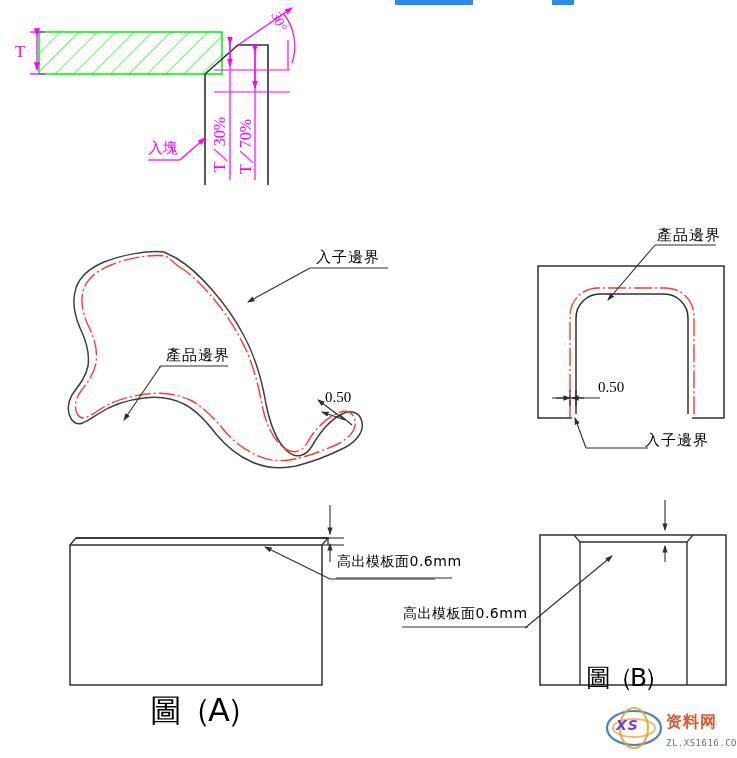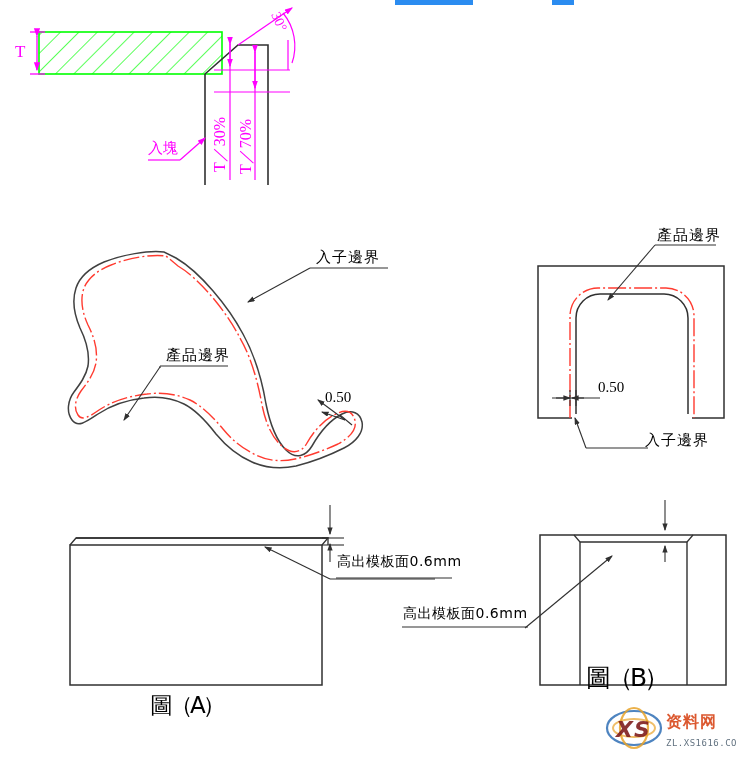--- a/index.html
+++ b/index.html
@@ -209,29 +209,29 @@
   <div class="lbl cn" style="left:657px;top:228px;font-size:15px;letter-spacing:1px;">產品邊界</div>
 
   <div class="lbl num" style="left:598px;top:380px;font-size:15px;">0.50</div>
 
   <div class="lbl cn" style="left:645px;top:433px;font-size:15px;letter-spacing:1px;">入子邊界</div>
 
   <div class="lbl cn" style="left:337px;top:554px;font-size:14px;letter-spacing:0.5px;">高出模板面0.6mm</div>
 
   <div class="lbl cn" style="left:403px;top:606px;font-size:14px;letter-spacing:0.5px;">高出模板面0.6mm</div>
 
-  <div class="lbl cap" style="left:150px;top:694px;font-size:23px;letter-spacing:-3px;">圖（A）</div>
+  <div class="lbl cap" style="left:150px;top:694px;font-size:32px;letter-spacing:-3px;">圖（A）</div>
 
   <div class="lbl cap" style="left:586px;top:665px;font-size:25px;letter-spacing:-3px;">圖（B）</div>
 
   <div class="wm" style="left:604px;top:706px;width:133px;height:48px;">
     <svg width="133" height="48" viewBox="0 0 133 48" style="position:absolute;left:0;top:0;">
       <ellipse cx="30" cy="22" rx="27" ry="17" fill="none" stroke="#2f6fb5" stroke-width="2.2" opacity=".85"></ellipse>
       <ellipse cx="30" cy="22" rx="14" ry="20" fill="none" stroke="#e8a32a" stroke-width="2.2" opacity=".85"></ellipse>
       <ellipse cx="30" cy="22" rx="21" ry="9" fill="none" stroke="#e8a32a" stroke-width="2" opacity=".7"></ellipse>
     </svg>
-    <div class="wm-cn" style="position:absolute;left:12px;top:11px;font-size:22px;font-style:italic;
-                color:#7f1d1d;opacity:.9;">XS</div>
+    <div class="wm-cn" style="position:absolute;left:12px;top:11px;font-size:14px;font-style:italic;
+                color:#6d28d9;opacity:.9;">XS</div>
     <div class="wm-cn" style="position:absolute;left:62px;top:6px;font-size:16px;">资料网</div>
     <div class="wm-url" style="position:absolute;left:62px;top:32px;font-size:9px;letter-spacing:.5px;">ZL.XS1616.COM</div>
   </div>
 
 </div>
 
 </body></html>

